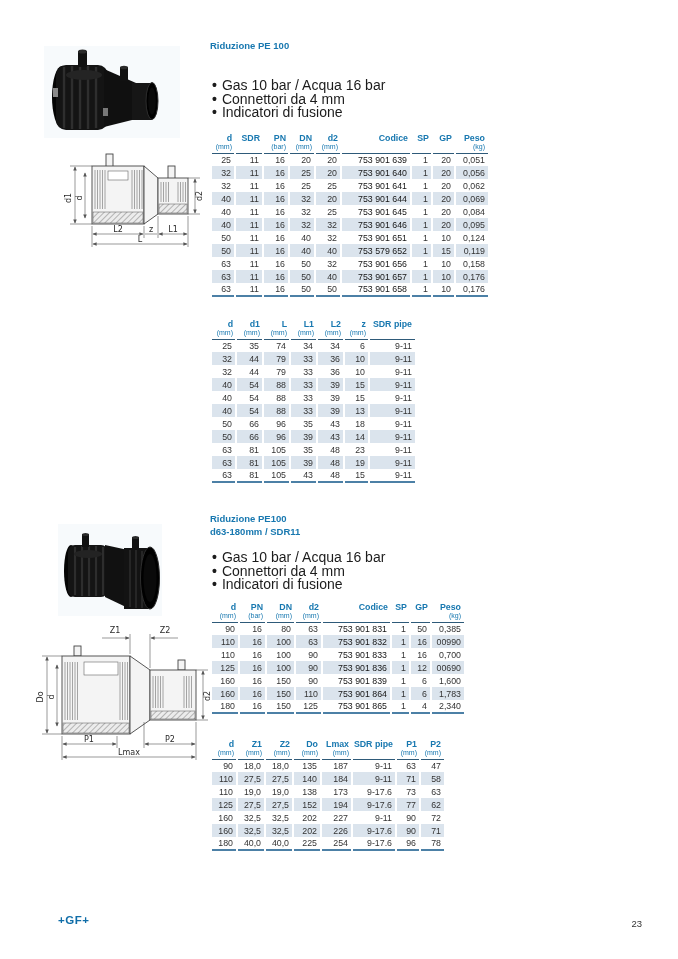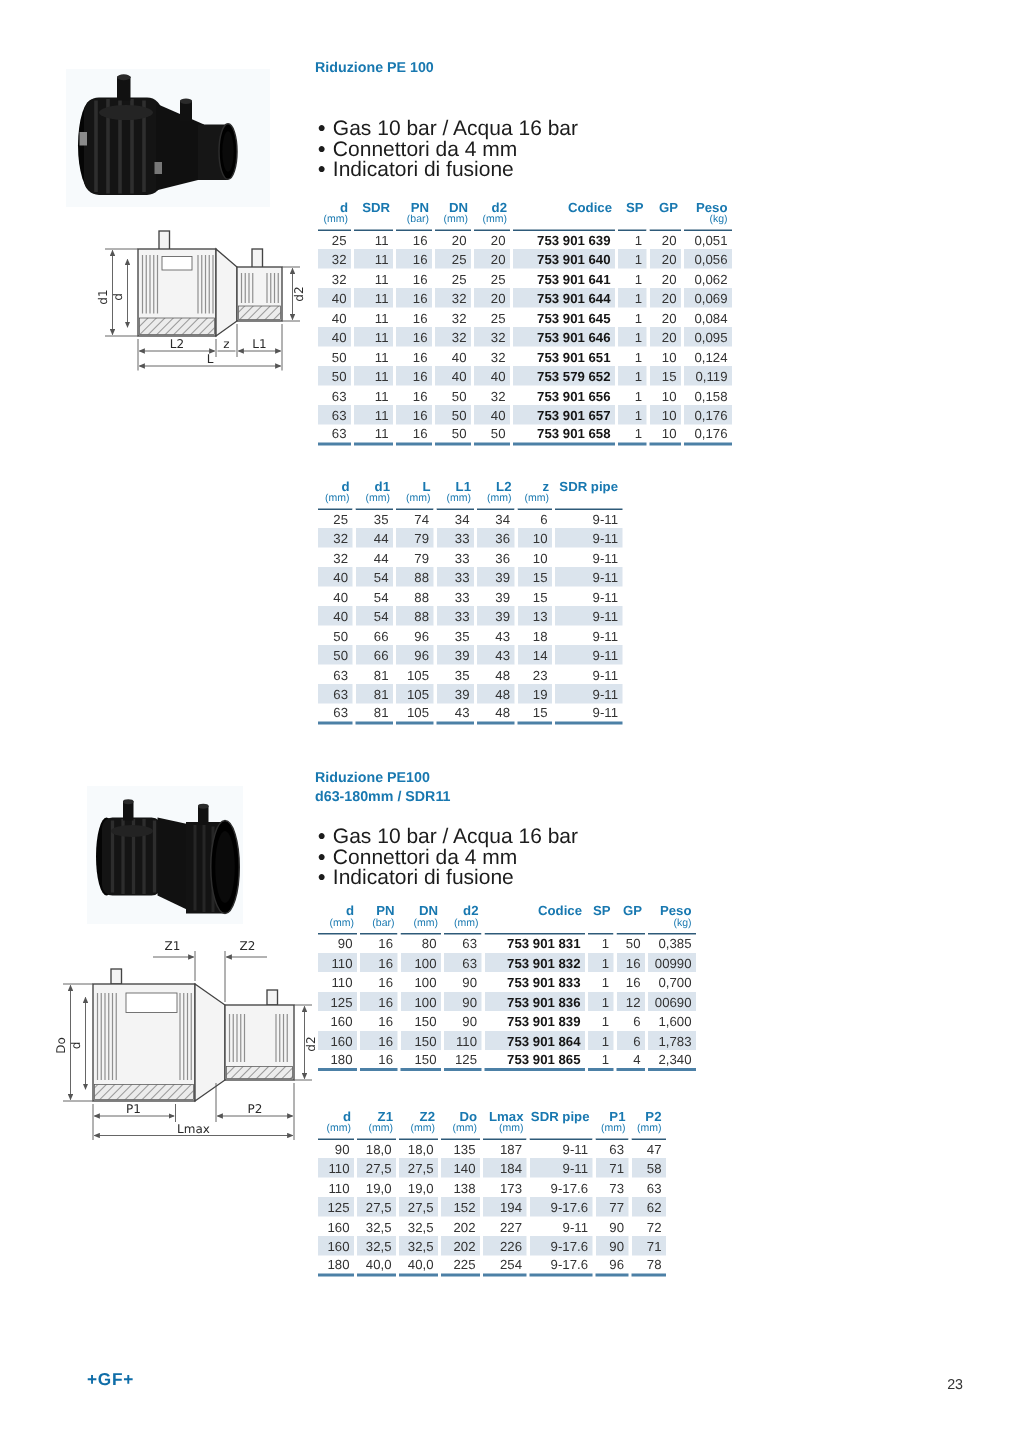--- a/index.html
+++ b/index.html
@@ -18,21 +18,21 @@
   ul.bullets li::before { content:"\2022"; margin-right:5px; font-weight:bold; }
 
   .dtable { border-collapse:collapse; table-layout:fixed; font-size:8.8px; color:#333; }
   .dtable th, .dtable td { text-align:right; padding:0 3px 0 0; white-space:nowrap; overflow:hidden; }
   .dtable thead th.col-label { color:#1878b0; font-size:8.8px; font-weight:bold; height:12px; vertical-align:bottom; }
   .dtable thead th.col-unit { color:#1878b0; font-size:7px; font-weight:normal; height:10px; vertical-align:top; }
   .dtable thead { border-bottom:1.5px solid #2e5a79; }
   .dtable tbody { border-bottom:2.5px solid #4c80a6; }
   .dtable tbody td { height:13px; border-left:2px solid #fff; }
   .dtable tbody tr:nth-child(even) td { background:#dbe4ed; }
-  .dtable td.code { font-weight:bold; color:#151515; }
+  .dtable td.code { font-weight:normal; color:#151515; }
 
   .footer-logo { font-size:11.5px; font-weight:bold; color:#0f6da8; letter-spacing:0.5px; }
   .page-num { font-size:9.5px; color:#333; }
 
   svg text { font-family:"DejaVu Sans","Liberation Sans",sans-serif; }
   .dim-label { font-size:8px; fill:#2a2a2a; }
 </style>
 </head>
 <body>
 

